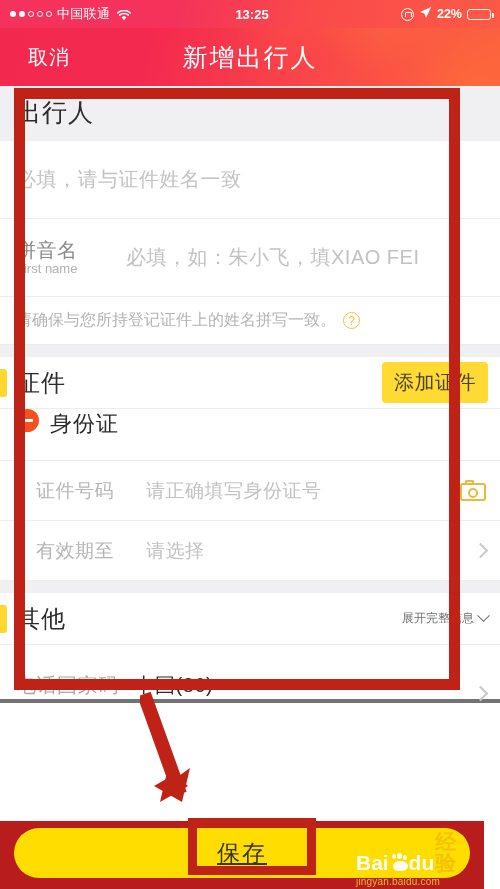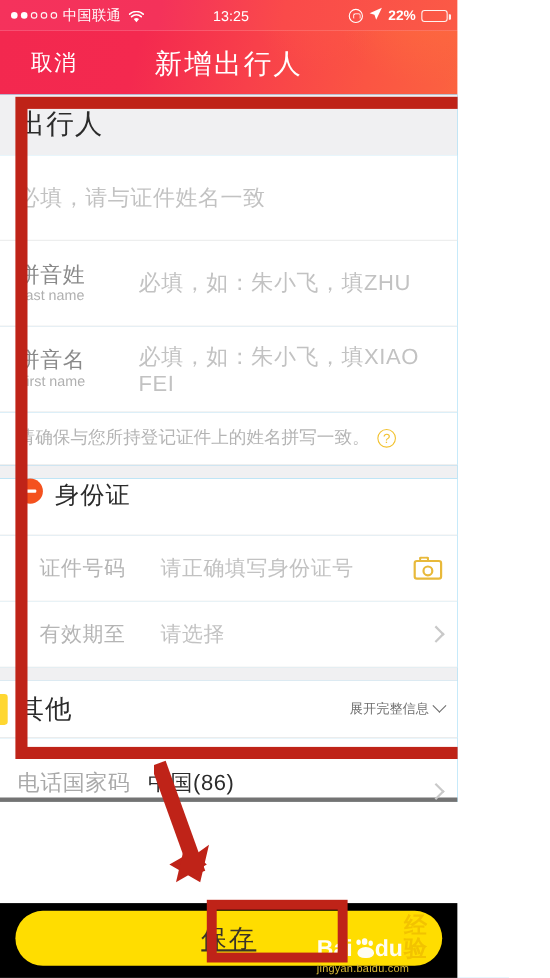--- a/index.html
+++ b/index.html
@@ -3,36 +3,36 @@
 <meta charset="utf-8">
 <style>
   * { margin:0; padding:0; box-sizing:border-box; }
   html,body { width:500px; height:889px; }
   body {
     font-family:"Liberation Sans","DejaVu Sans",sans-serif;
     background:#ffffff;
     position:relative;
     overflow:hidden;
   }
-  #app { position:relative; width:416px; height:889px; overflow:hidden; background:#fff; }
+  #app { position:relative; width:500px; height:889px; overflow:hidden; background:#fff; }
 
   
   .statusbar{
     position:relative; height:28px; width:100%;
     background:linear-gradient(100deg,#f5325c 0%,#f4325a 35%,#fa4a4a 62%,#fb5a46 100%);
     display:flex; align-items:center; color:#fff;
     font-size:13px; overflow:hidden;
   }
   .sb-left{ display:flex; align-items:center; gap:5px; padding-left:10px; z-index:2;}
   .dots{ display:flex; align-items:center; gap:3px; }
   .dot{ width:6px;height:6px;border-radius:50%; background:#fff; }
   .dot.empty{ background:transparent; border:1px solid rgba(255,255,255,.95); width:6px;height:6px;}
   .carrier{ font-size:13px; letter-spacing:.3px; }
   .wifi{ width:14px;height:11px; position:relative; display:inline-block; margin-left:2px;}
-  .sb-center{ position:absolute; left:4px; right:0; text-align:center; font-size:13px; font-weight:normal; z-index:2;}
+  .sb-center{ position:absolute; left:4px; right:0; text-align:center; font-size:13px; font-weight:bold; z-index:2;}
   .sb-right{ margin-left:auto; display:flex; align-items:center; gap:5px; padding-right:9px; z-index:2; }
   .rot-lock{ width:13px;height:13px;border:1.3px solid #fff;border-radius:50%; position:relative;}
   .rot-lock:after{content:"";position:absolute;left:3.2px;top:3px;width:5px;height:4px;border:1.2px solid #fff;border-bottom:none;border-radius:2px 2px 0 0;}
   .batt-pct{ font-size:12.5px; font-weight:bold;}
   .batt{ width:24px;height:11px;border:1.3px solid rgba(255,255,255,.92); border-radius:3px; position:relative; padding:1px;}
   .batt:after{content:"";position:absolute;right:-4px;top:3px;width:2px;height:5px;background:rgba(255,255,255,.92);border-radius:0 1px 1px 0;}
   .batt-fill{ height:100%; background:#fff; border-radius:1px; }
 
   
   .navbar{
@@ -41,21 +41,21 @@
     display:flex; align-items:center; overflow:hidden;
   }
   .nav-blob{ position:absolute; border-radius:50%; pointer-events:none;}
   .blob1{ width:170px;height:170px; left:300px; top:-120px; background:radial-gradient(circle,rgba(255,120,60,.55),rgba(255,120,60,0) 70%);}
   .blob2{ width:150px;height:150px; left:400px; top:-10px; background:radial-gradient(circle,rgba(255,110,55,.65),rgba(255,110,55,0) 70%);}
   .blob3{ width:120px;height:120px; left:230px; top:-80px; background:radial-gradient(circle,rgba(255,90,70,.45),rgba(255,90,70,0) 70%);}
   .nav-cancel{ position:relative; z-index:3; color:#fff; font-size:20px; padding-left:28px; letter-spacing:1px;}
   .nav-title{ position:absolute; z-index:3; left:0;right:0; text-align:center; color:#fff; font-size:25px; letter-spacing:2px;}
 
   
-  .content{ position:relative; background:#0ea5e9; }
+  .content{ position:relative; background:#c2410c; }
   .sec-header{
     background:#f0f0f2; padding:10px 0 12px 16px; font-size:25px; color:#2b2b2b;
     letter-spacing:1px; display:flex; align-items:center; position:relative;
   }
 
   .field-row{
     height:78px; display:flex; align-items:center; padding:0 16px;
     border-bottom:1px solid #ececec; background:#fff;
   }
   .field-label{ width:110px; flex:none; }
@@ -113,21 +113,21 @@
   .chev-r{ margin-left:auto; width:11px;height:11px;border-right:2px solid #c9c9c9;border-top:2px solid #c9c9c9; transform:rotate(45deg); flex:none;}
 
   .other-row{
     height:58px; display:flex; align-items:flex-end; padding:0 14px 0 16px;
     background:#fff; border-bottom:4px solid #737373;
   }
   .other-lab{ font-size:20px; color:#a9a9a9; letter-spacing:.5px; margin-right:16px;}
   .other-val{ font-size:20px; color:#2b2b2b; letter-spacing:.5px;}
 
   
-  .savebar{ position:absolute; left:0; right:0; bottom:0; height:68px; padding:7px 14px 12px; background:#000000;}
+  .savebar{ position:absolute; left:0; right:16px; bottom:0; height:68px; padding:7px 14px 12px; background:#b91c1c;}
   .save-btn{
     width:100%; height:50px; background:#ffdd00; border:none; border-radius:25px;
     font-size:23px; color:#3a3328; letter-spacing:2px; position:relative;
     font-family:inherit; display:flex; align-items:center; justify-content:center;
   }
   .save-btn span{ text-decoration:underline; }
 
   
   .wm{ position:absolute; right:16px; bottom:18px; width:112px; height:40px; opacity:.95; pointer-events:none;}
   .wm-main{ display:flex; align-items:flex-end; gap:1px; font-size:21px; font-weight:bold; color:#fff; line-height:1;}
@@ -187,43 +187,41 @@
   </div>
 
   <div class="content">
 
     <div class="sec-header">出行人</div>
 
     <div class="field-row">
       <div class="field-ph">必填，请与证件姓名一致</div>
     </div>
 
-    <div class="field-row">
-      <div class="field-label">
-        <div class="lab-cn">拼音姓</div>
-        <div class="lab-en">Last name</div>
-      </div>
-      <div class="field-ph">必填，如：朱小飞，填ZHU</div>
-    </div>
 
     <div class="field-row">
       <div class="field-label">
         <div class="lab-cn">拼音名</div>
         <div class="lab-en">First name</div>
       </div>
       <div class="field-ph">必填，如：朱小飞，填XIAO FEI</div>
     </div>
 
     <div class="hint-row">
       <span>请确保与您所持登记证件上的姓名拼写一致。</span>
       <span class="q-icon">?</span>
     </div>
 
     <div class="band"></div>
 
+    <div class="titlebar">
+      <span class="ybar"></span>
+      <span class="tb-text">证件</span>
+      <button class="btn-add">添加证件</button>
+    </div>
 
     <div class="idtype-row">
       <span class="minus-ic">
           <i></i>
         </span>
       <span class="idtype-txt">身份证</span>
     </div>
 
     <div class="sub-row">
       <span class="sub-lab">证件号码</span>

